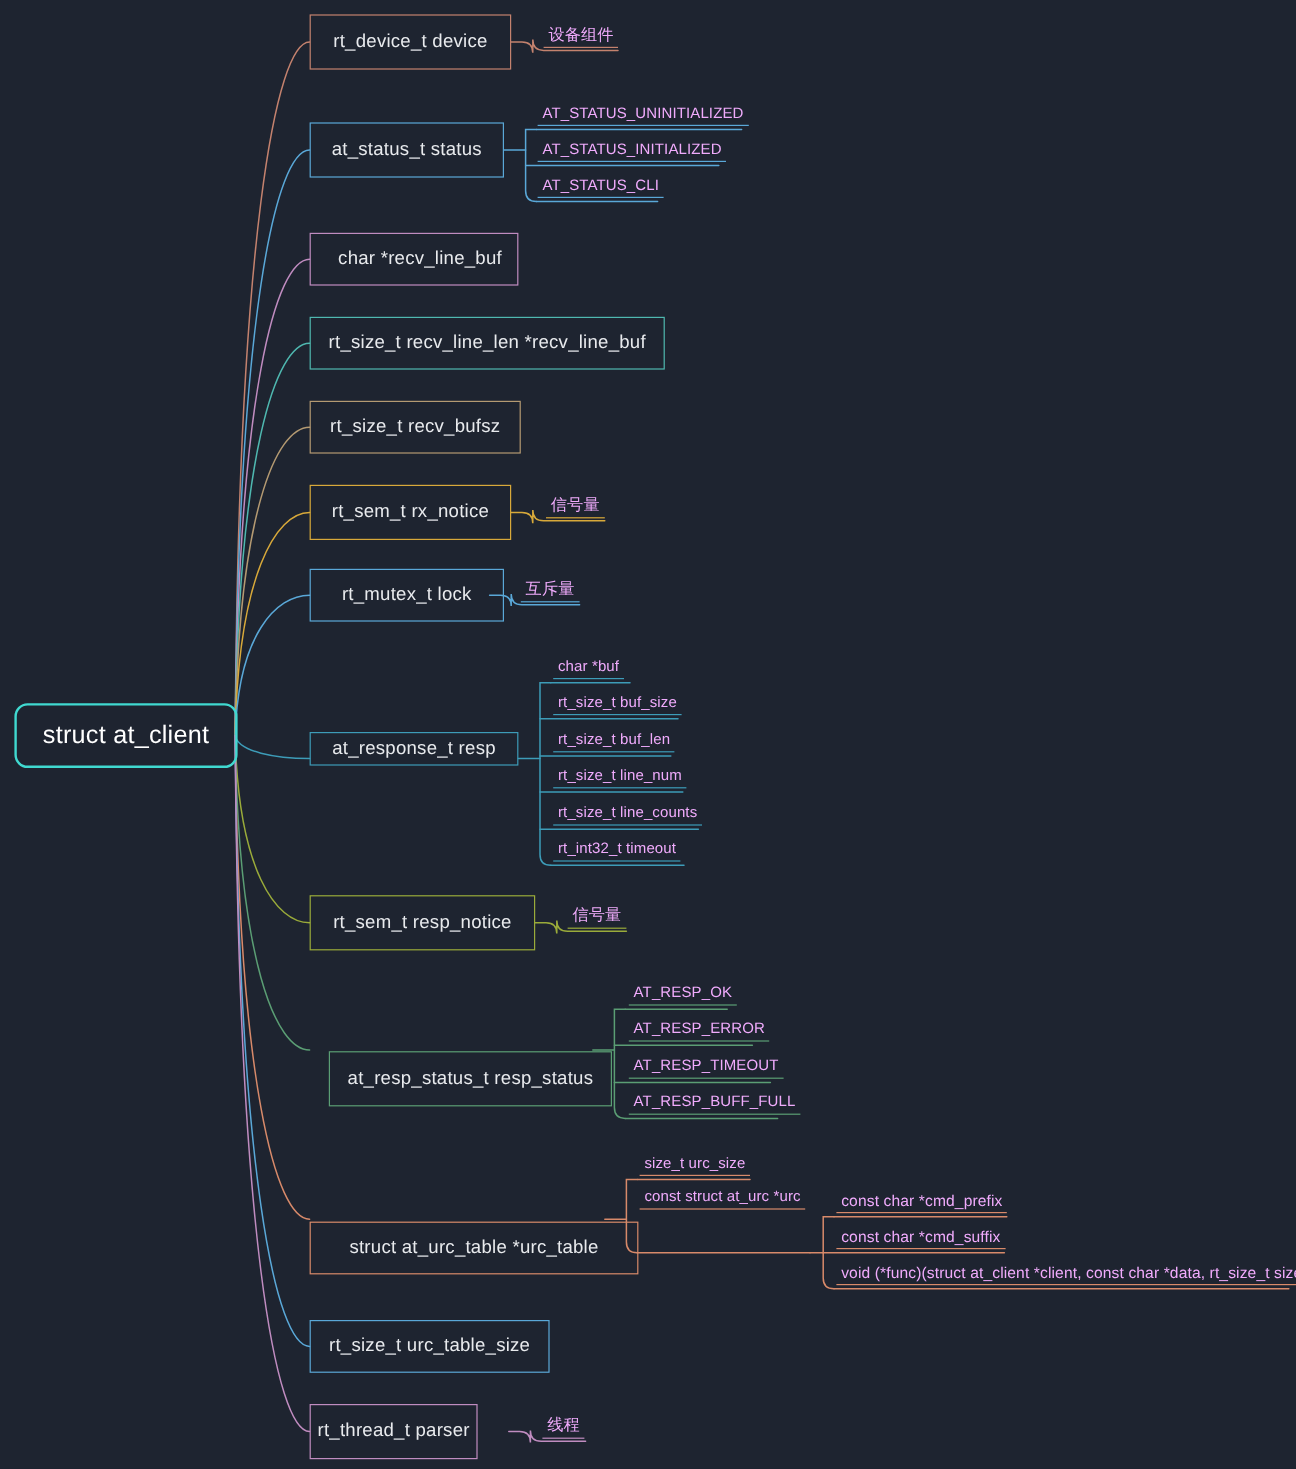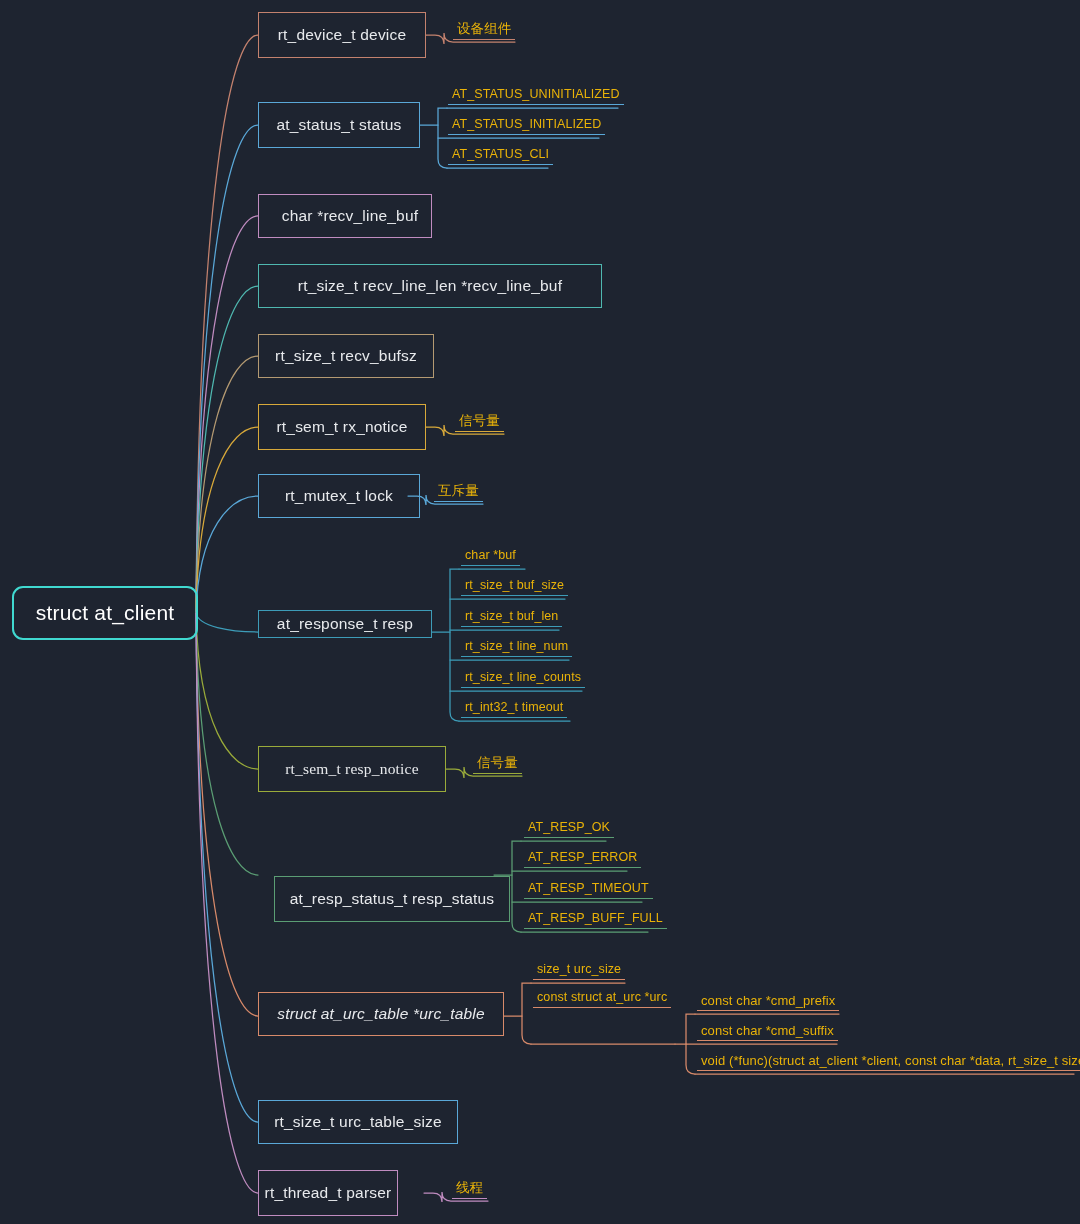--- a/index.html
+++ b/index.html
@@ -40,21 +40,21 @@
     border-radius: 11px;
     font-size: 21px;
     color: #ffffff;
   }
   .node.branch {
     font-size: 15.5px;
   }
   .leaf {
     position: absolute;
     box-sizing: border-box;
-    color: #eab308;
+    color: #f0abfc;
     white-space: nowrap;
     font-size: 12.5px;
     padding: 0 4px 2px 4px;
     border-bottom: 1.3px solid #888;
     letter-spacing: .1px;
     line-height: 1.1;
   }
   .leaf.cjk {
     font-size: 13.5px;
   }
@@ -124,21 +124,21 @@
       <div class="leaf cjk" style="left: 453px; top: 22px; border-bottom-color: rgb(196, 130, 110);">设备组件</div>
       <div class="node branch" style="left: 258px; top: 102px; width: 162px; height: 46px; border-color: rgb(90, 168, 216);">
         <span>at_status_t status</span>
       </div>
       <div class="leaf" style="left: 448px; top: 88px; border-bottom-color: rgb(90, 168, 216);">AT_STATUS_UNINITIALIZED</div>
       <div class="leaf" style="left: 448px; top: 118px; border-bottom-color: rgb(90, 168, 216);">AT_STATUS_INITIALIZED</div>
       <div class="leaf" style="left: 448px; top: 148px; border-bottom-color: rgb(90, 168, 216);">AT_STATUS_CLI</div>
       <div class="node branch" style="left: 258px; top: 194px; width: 174px; height: 44px; border-color: rgb(192, 140, 192); padding-left: 10px;">
         <span>char *recv_line_buf</span>
       </div>
-      <div class="node branch" style="left: 258px; top: 264px; width: 344px; height: 44px; border-color: rgb(79, 184, 176);">
+      <div class="node branch" style="left: 258px; top: 264px; width: 296px; height: 44px; border-color: rgb(79, 184, 176);">
         <span>rt_size_t recv_line_len *recv_line_buf</span>
       </div>
       <div class="node branch" style="left: 258px; top: 334px; width: 176px; height: 44px; border-color: rgb(180, 154, 114);">
         <span>rt_size_t recv_bufsz</span>
       </div>
       <div class="node branch" style="left: 258px; top: 404px; width: 168px; height: 46px; border-color: rgb(216, 169, 58);">
         <span>rt_sem_t rx_notice</span>
       </div>
       <div class="leaf cjk" style="left: 455px; top: 414px; border-bottom-color: rgb(216, 169, 58);">信号量</div>
       <div class="node branch" style="left: 258px; top: 474px; width: 162px; height: 44px; border-color: rgb(90, 168, 216);">
@@ -147,32 +147,32 @@
       <div class="leaf cjk" style="left: 434px; top: 484px; border-bottom-color: rgb(90, 168, 216);">互斥量</div>
       <div class="node branch" style="left: 258px; top: 610px; width: 174px; height: 28px; border-color: rgb(61, 156, 184);">
         <span>at_response_t resp</span>
       </div>
       <div class="leaf" style="left: 461px; top: 549px; border-bottom-color: rgb(61, 156, 184);">char *buf</div>
       <div class="leaf" style="left: 461px; top: 579px; border-bottom-color: rgb(61, 156, 184);">rt_size_t buf_size</div>
       <div class="leaf" style="left: 461px; top: 610px; border-bottom-color: rgb(61, 156, 184);">rt_size_t buf_len</div>
       <div class="leaf" style="left: 461px; top: 640px; border-bottom-color: rgb(61, 156, 184);">rt_size_t line_num</div>
       <div class="leaf" style="left: 461px; top: 671px; border-bottom-color: rgb(61, 156, 184);">rt_size_t line_counts</div>
       <div class="leaf" style="left: 461px; top: 701px; border-bottom-color: rgb(61, 156, 184);">rt_int32_t timeout</div>
-      <div class="node branch" style="left: 258px; top: 746px; width: 188px; height: 46px; border-color: rgb(154, 171, 58); font-family: Liberation Serif, serif;">
+      <div class="node branch" style="left: 258px; top: 746px; width: 188px; height: 46px; border-color: rgb(154, 171, 58);">
         <span>rt_sem_t resp_notice</span>
       </div>
       <div class="leaf cjk" style="left: 473px; top: 756px; border-bottom-color: rgb(154, 171, 58);">信号量</div>
       <div class="node branch" style="left: 258px; top: 876px; width: 236px; height: 46px; border-color: rgb(91, 158, 116); margin-left: 16px;">
         <span>at_resp_status_t resp_status</span>
       </div>
       <div class="leaf" style="left: 524px; top: 821px; border-bottom-color: rgb(91, 158, 116);">AT_RESP_OK</div>
       <div class="leaf" style="left: 524px; top: 851px; border-bottom-color: rgb(91, 158, 116);">AT_RESP_ERROR</div>
       <div class="leaf" style="left: 524px; top: 882px; border-bottom-color: rgb(91, 158, 116);">AT_RESP_TIMEOUT</div>
       <div class="leaf" style="left: 524px; top: 912px; border-bottom-color: rgb(91, 158, 116);">AT_RESP_BUFF_FULL</div>
-      <div class="node branch" style="left: 258px; top: 992px; width: 246px; height: 44px; border-color: rgb(216, 138, 106); font-style: italic;">
+      <div class="node branch" style="left: 258px; top: 1018px; width: 274px; height: 44px; border-color: rgb(216, 138, 106);">
         <span>struct at_urc_table *urc_table</span>
       </div>
       <div class="leaf" style="left: 533px; top: 963px; border-bottom-color: rgb(216, 138, 106);">size_t urc_size</div>
       <div class="leaf" style="left: 533px; top: 991px; border-bottom-color: rgb(216, 138, 106);">const struct at_urc *urc</div>
       <div class="leaf big" style="left: 697px; top: 994px; border-bottom-color: rgb(216, 138, 106);">const char *cmd_prefix</div>
       <div class="leaf big" style="left: 697px; top: 1024px; border-bottom-color: rgb(216, 138, 106);">const char *cmd_suffix</div>
       <div class="leaf big" style="left: 697px; top: 1054px; border-bottom-color: rgb(216, 138, 106);">void (*func)(struct at_client *client, const char *data, rt_size_t size)</div>
       <div class="node branch" style="left: 258px; top: 1100px; width: 200px; height: 44px; border-color: rgb(90, 168, 216);">
         <span>rt_size_t urc_table_size</span>
       </div>

